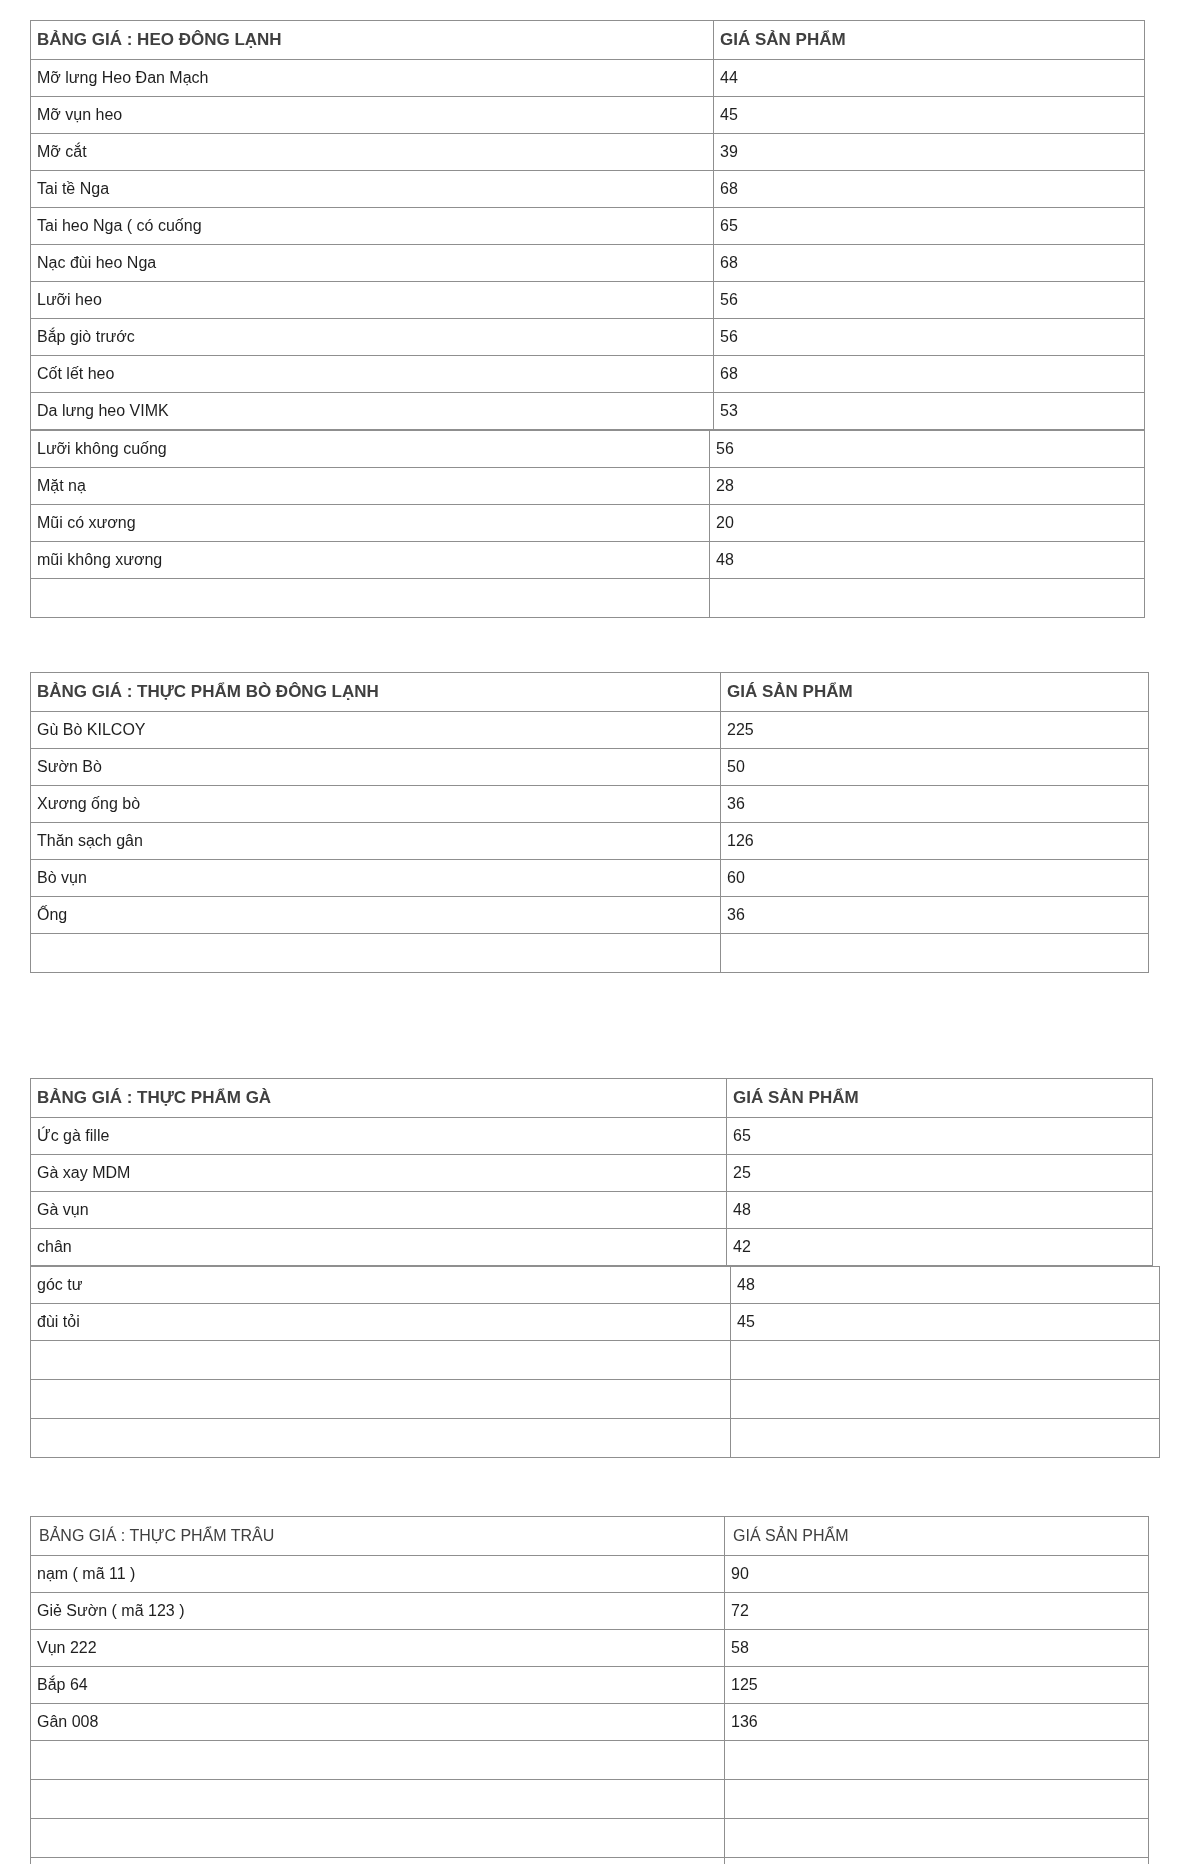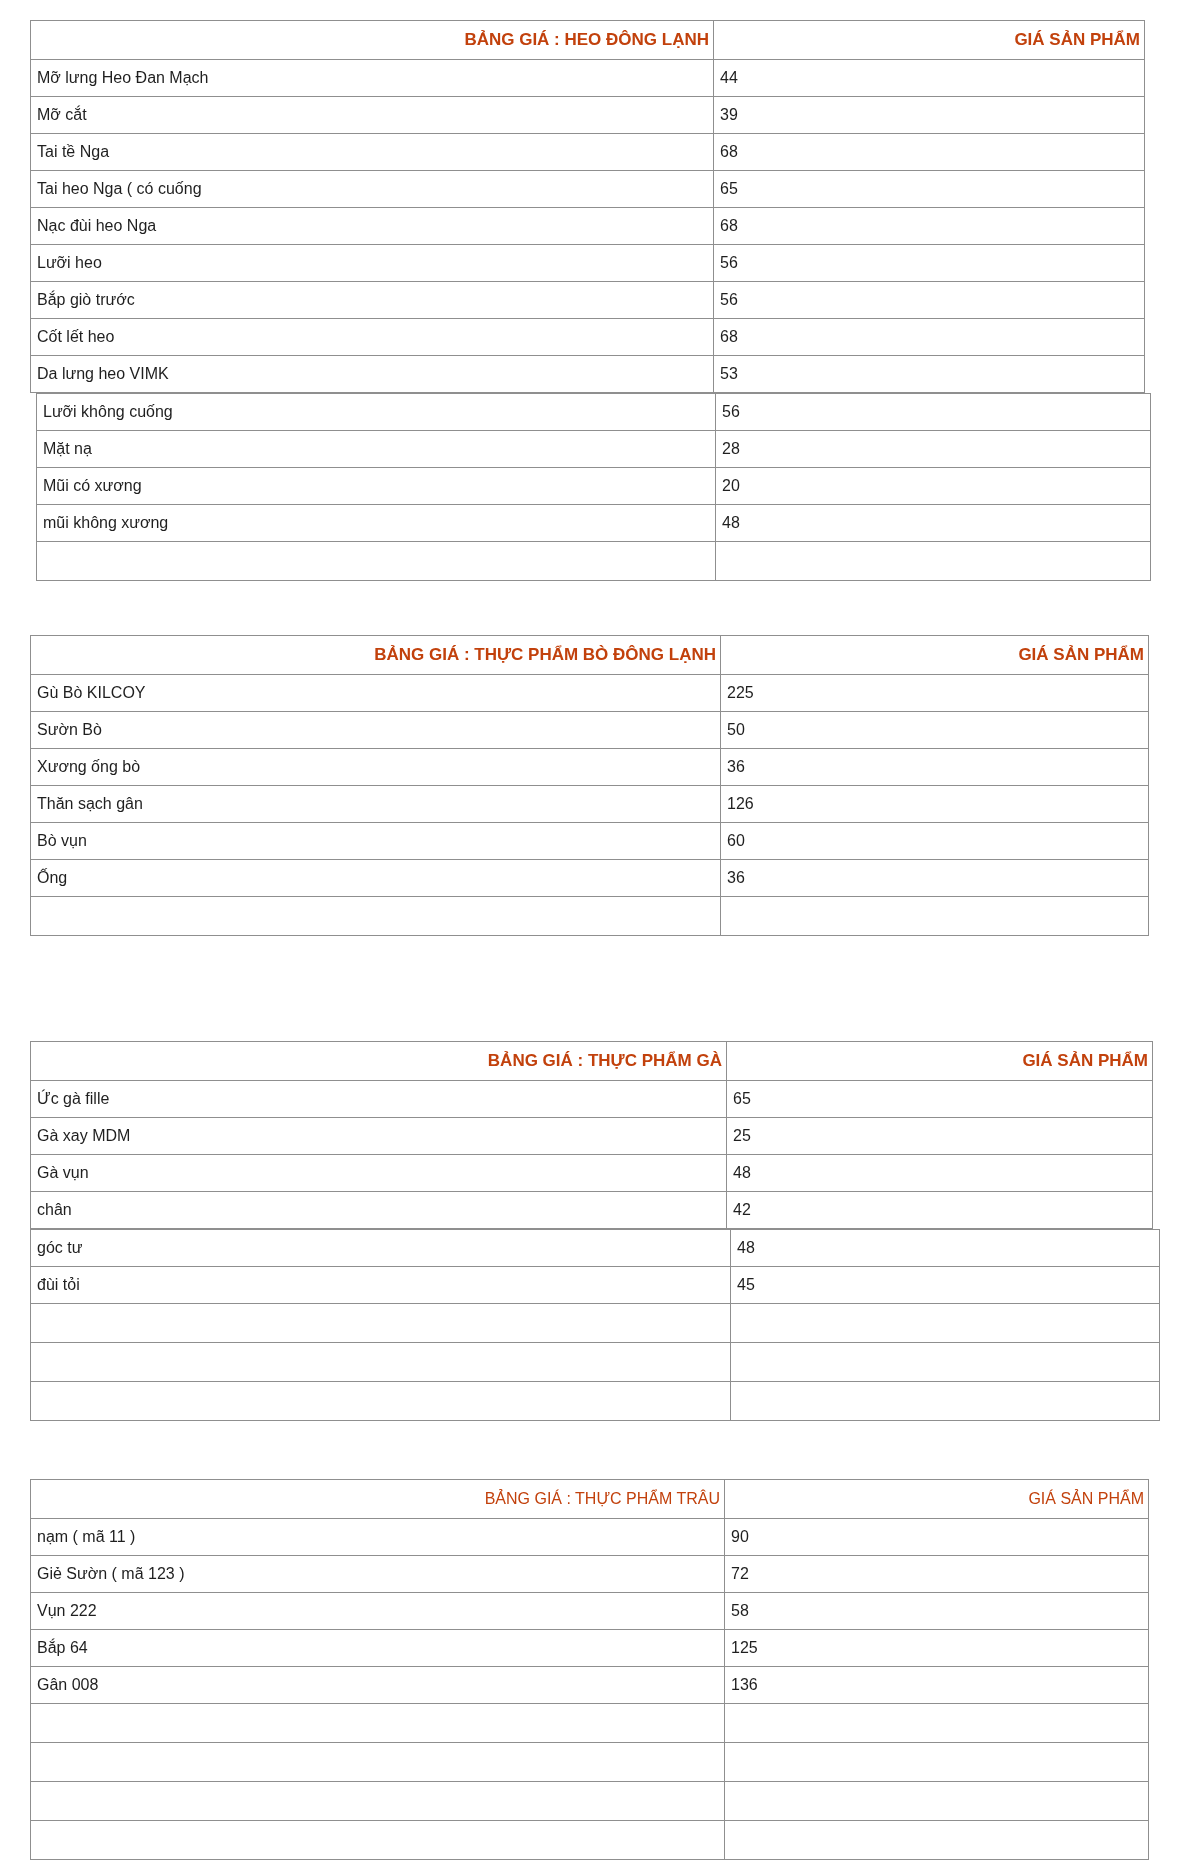--- a/index.html
+++ b/index.html
@@ -23,36 +23,36 @@
   }
   td, th {
     border: 1px solid #8f8f8f;
     padding: 0 4px 0 6px;
     vertical-align: middle;
     font-size: 16px;
     overflow: hidden;
     white-space: nowrap;
   }
   th {
-    text-align: right;
+    text-align: left;
     font-weight: 700;
     font-size: 17px;
     height: 38px;
-    color: #c2410c;
+    color: #404040;
   }
   th.plain {
     font-weight: 400;
     font-size: 16px;
     padding-left: 8px;
   }
   td { height: 36px; }
   tr.empty-row td { height: 38px; }
   
   .t1-s0 { width: 1115px; } .t1-s0 .c1 { width: 672px; }
-  .t1-s1 { width: 1115px; margin-left: 6px; } .t1-s1 .c1 { width: 668px; }
+  .t1-s1 { width: 1115px; } .t1-s1 .c1 { width: 668px; }
   .t2-s0 { width: 1119px; border-radius: 23px; } .t2-s0 .c1 { width: 679px; }
   .t3-s0 { width: 1123px; padding-left: 42px; } .t3-s0 .c1 { width: 685px; }
   .t3-s1 { width: 1130px; } .t3-s1 .c1 { width: 689px; }
   .t4-s0 { width: 1119px; } .t4-s0 .c1 { width: 681px; }
   .t2 { margin-top: 54px; }
   .t3 { margin-top: 105px; }
   .t4 { margin-top: 58px; }
 </style>
 </head>
 <body>
@@ -66,20 +66,24 @@
               <th class="c1">BẢNG GIÁ : HEO ĐÔNG LẠNH</th>
               <th class="">GIÁ SẢN PHẨM</th>
             </tr>
           </thead>
           <tbody>
             <tr class="">
               <td class="c1">Mỡ lưng Heo Đan Mạch</td>
               <td>44</td>
             </tr>
             <tr class="">
+              <td class="c1">Mỡ vụn heo</td>
+              <td>45</td>
+            </tr>
+            <tr class="">
               <td class="c1">Mỡ cắt</td>
               <td>39</td>
             </tr>
             <tr class="">
               <td class="c1">Tai tề Nga</td>
               <td>68</td>
             </tr>
             <tr class="">
               <td class="c1">Tai heo Nga ( có cuống</td>
               <td>65</td>

